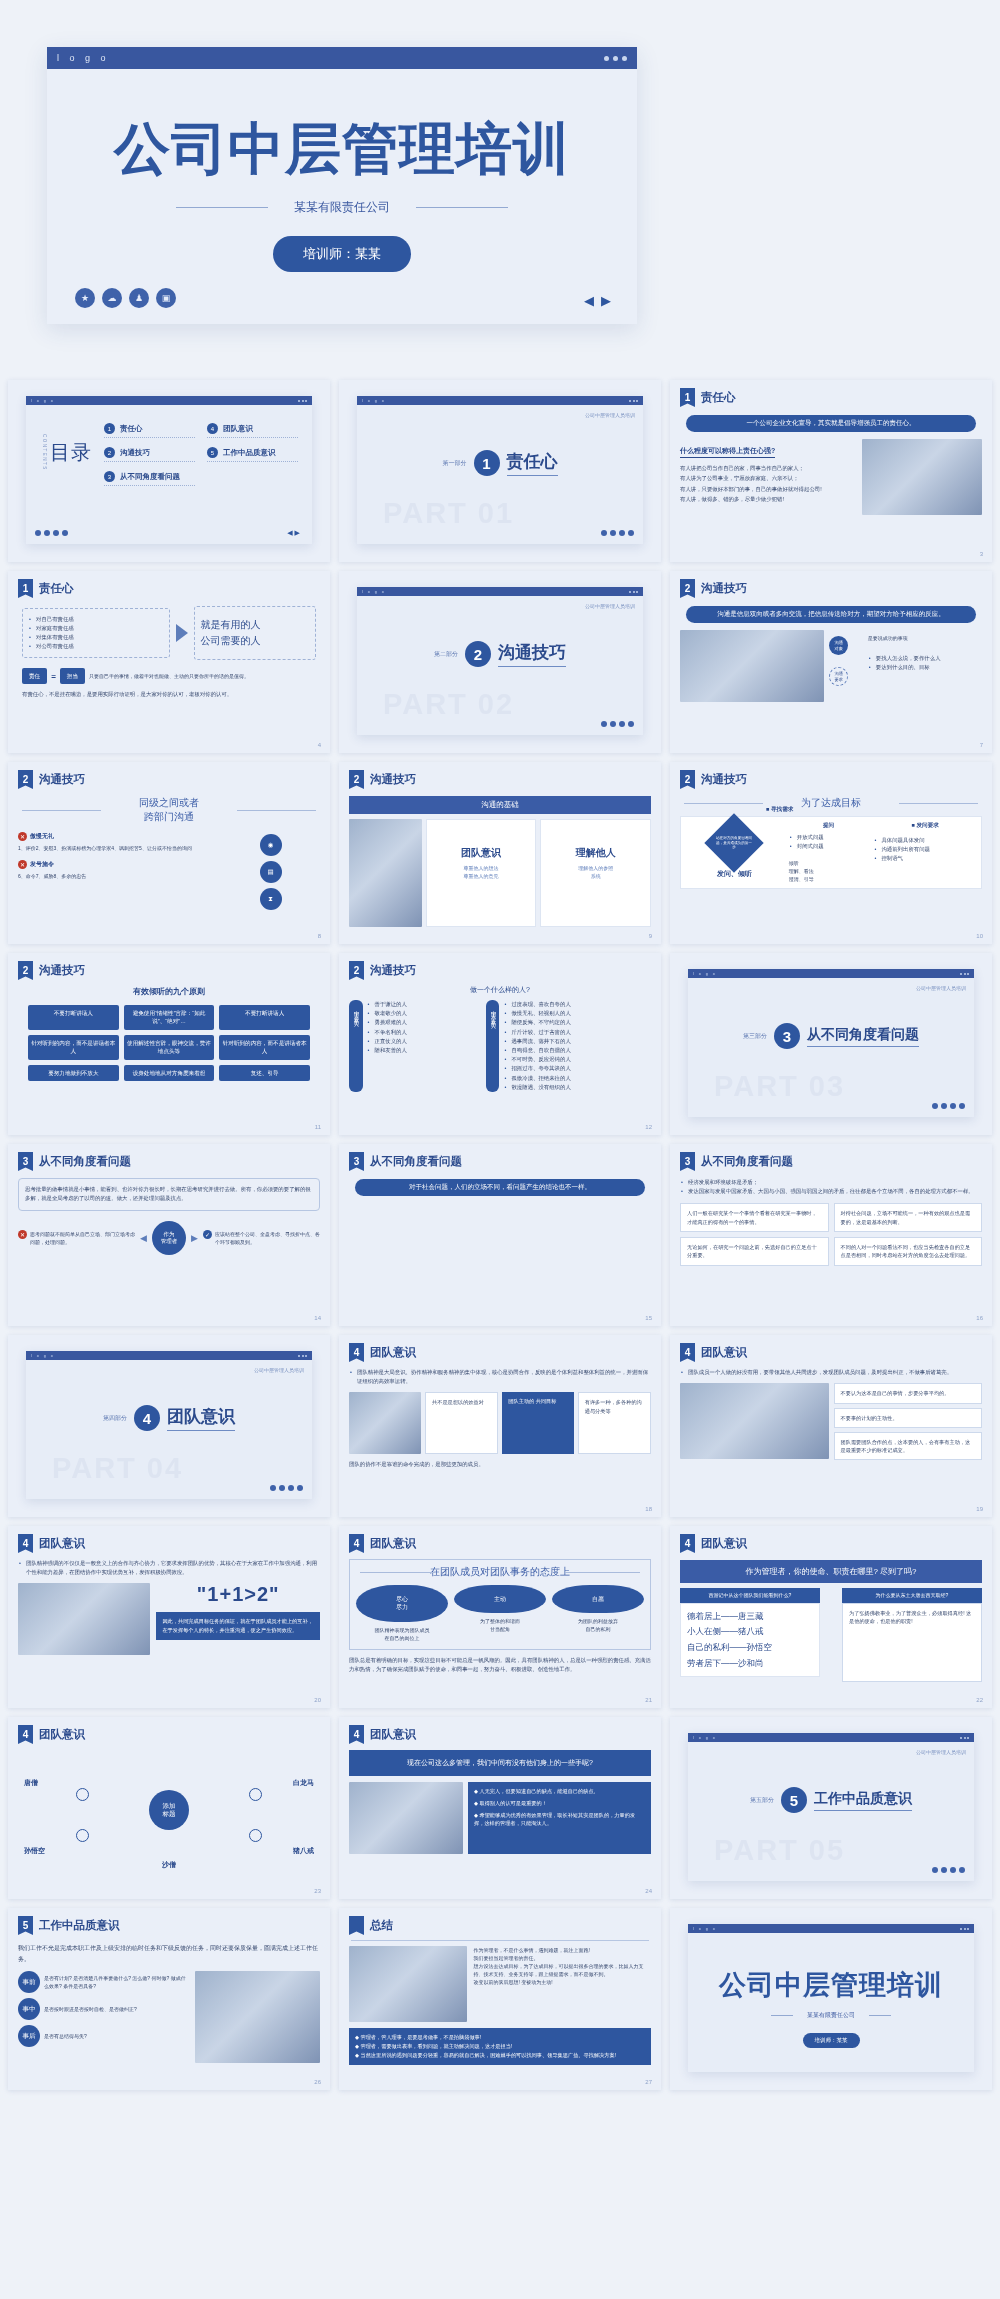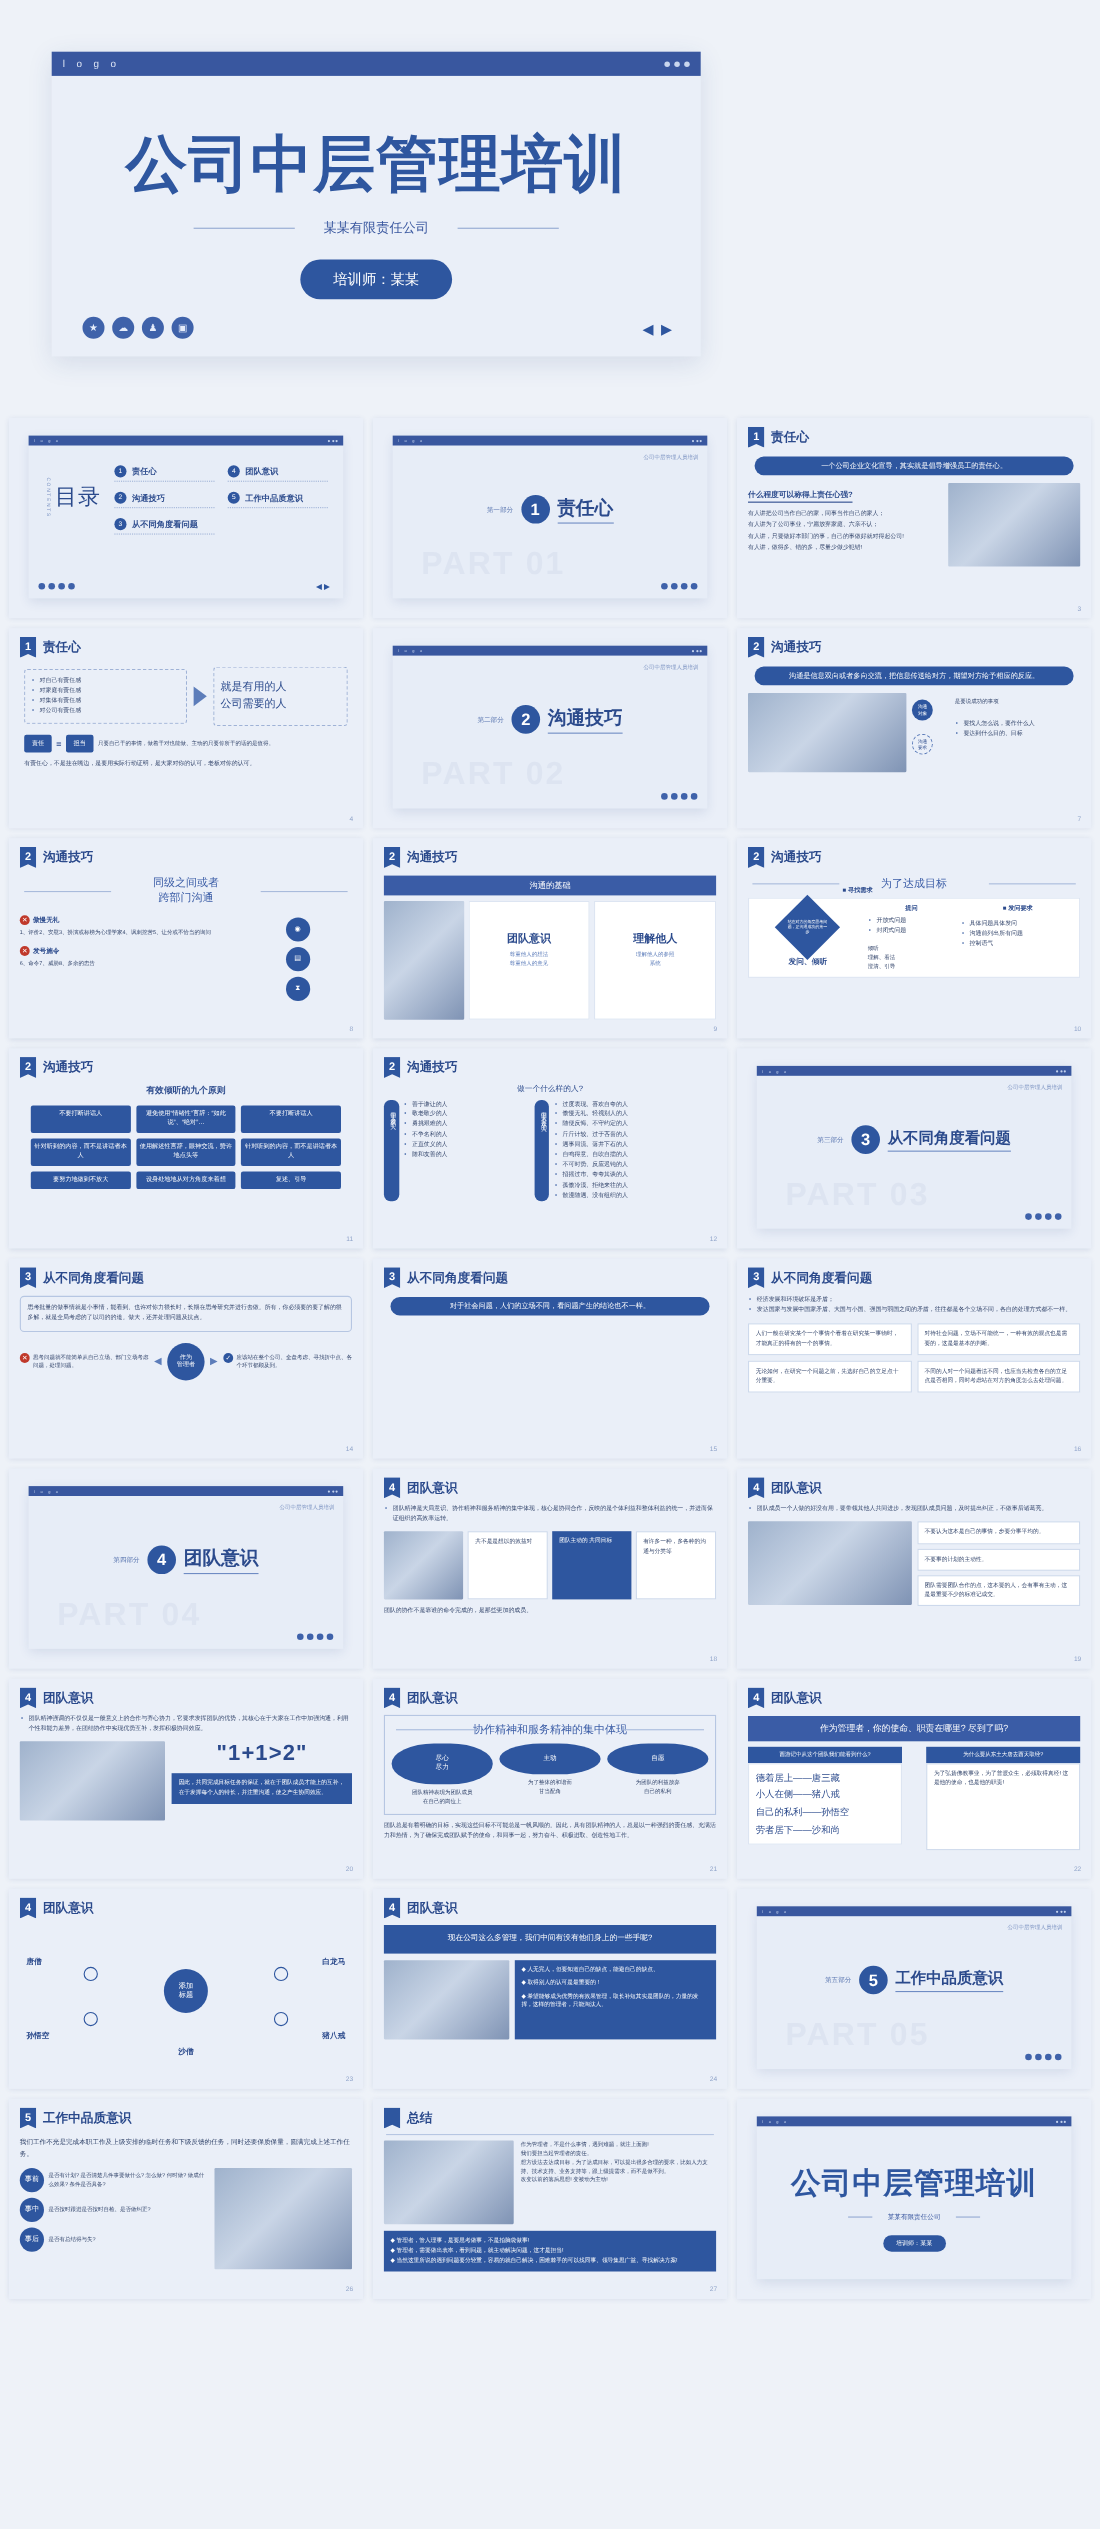--- a/index.html
+++ b/index.html
@@ -649,21 +649,21 @@
     </div>
     <div class="s-num">20</div>
   </div>
 
   <div class="slide">
     <div class="rib">
       <span class="rib-num">4</span>
       <span class="rib-title">团队意识</span>
     </div>
     <div style="border:1px solid #b6c6e2;margin-top:6px;padding:5px 6px 7px">
-      <div class="ctr-head" style="margin-top:0">协作精神和服务精神的集中体现</div>
+      <div class="ctr-head" style="margin-top:0">在团队成员对团队事务的态度上</div>
       <div style="display:flex;gap:6px;margin-top:6px">
         <div style="flex:1;text-align:center">
           <div class="pill" style="white-space:pre-line">尽心
 尽力</div>
           <div class="sm" style="margin-top:4px;white-space:pre-line">团队精神表现为团队成员
 在自己的岗位上</div>
         </div>
         <div style="flex:1;text-align:center">
           <div class="pill" style="white-space:pre-line">主动</div>
           <div class="sm" style="margin-top:4px;white-space:pre-line">为了整体的和谐而

